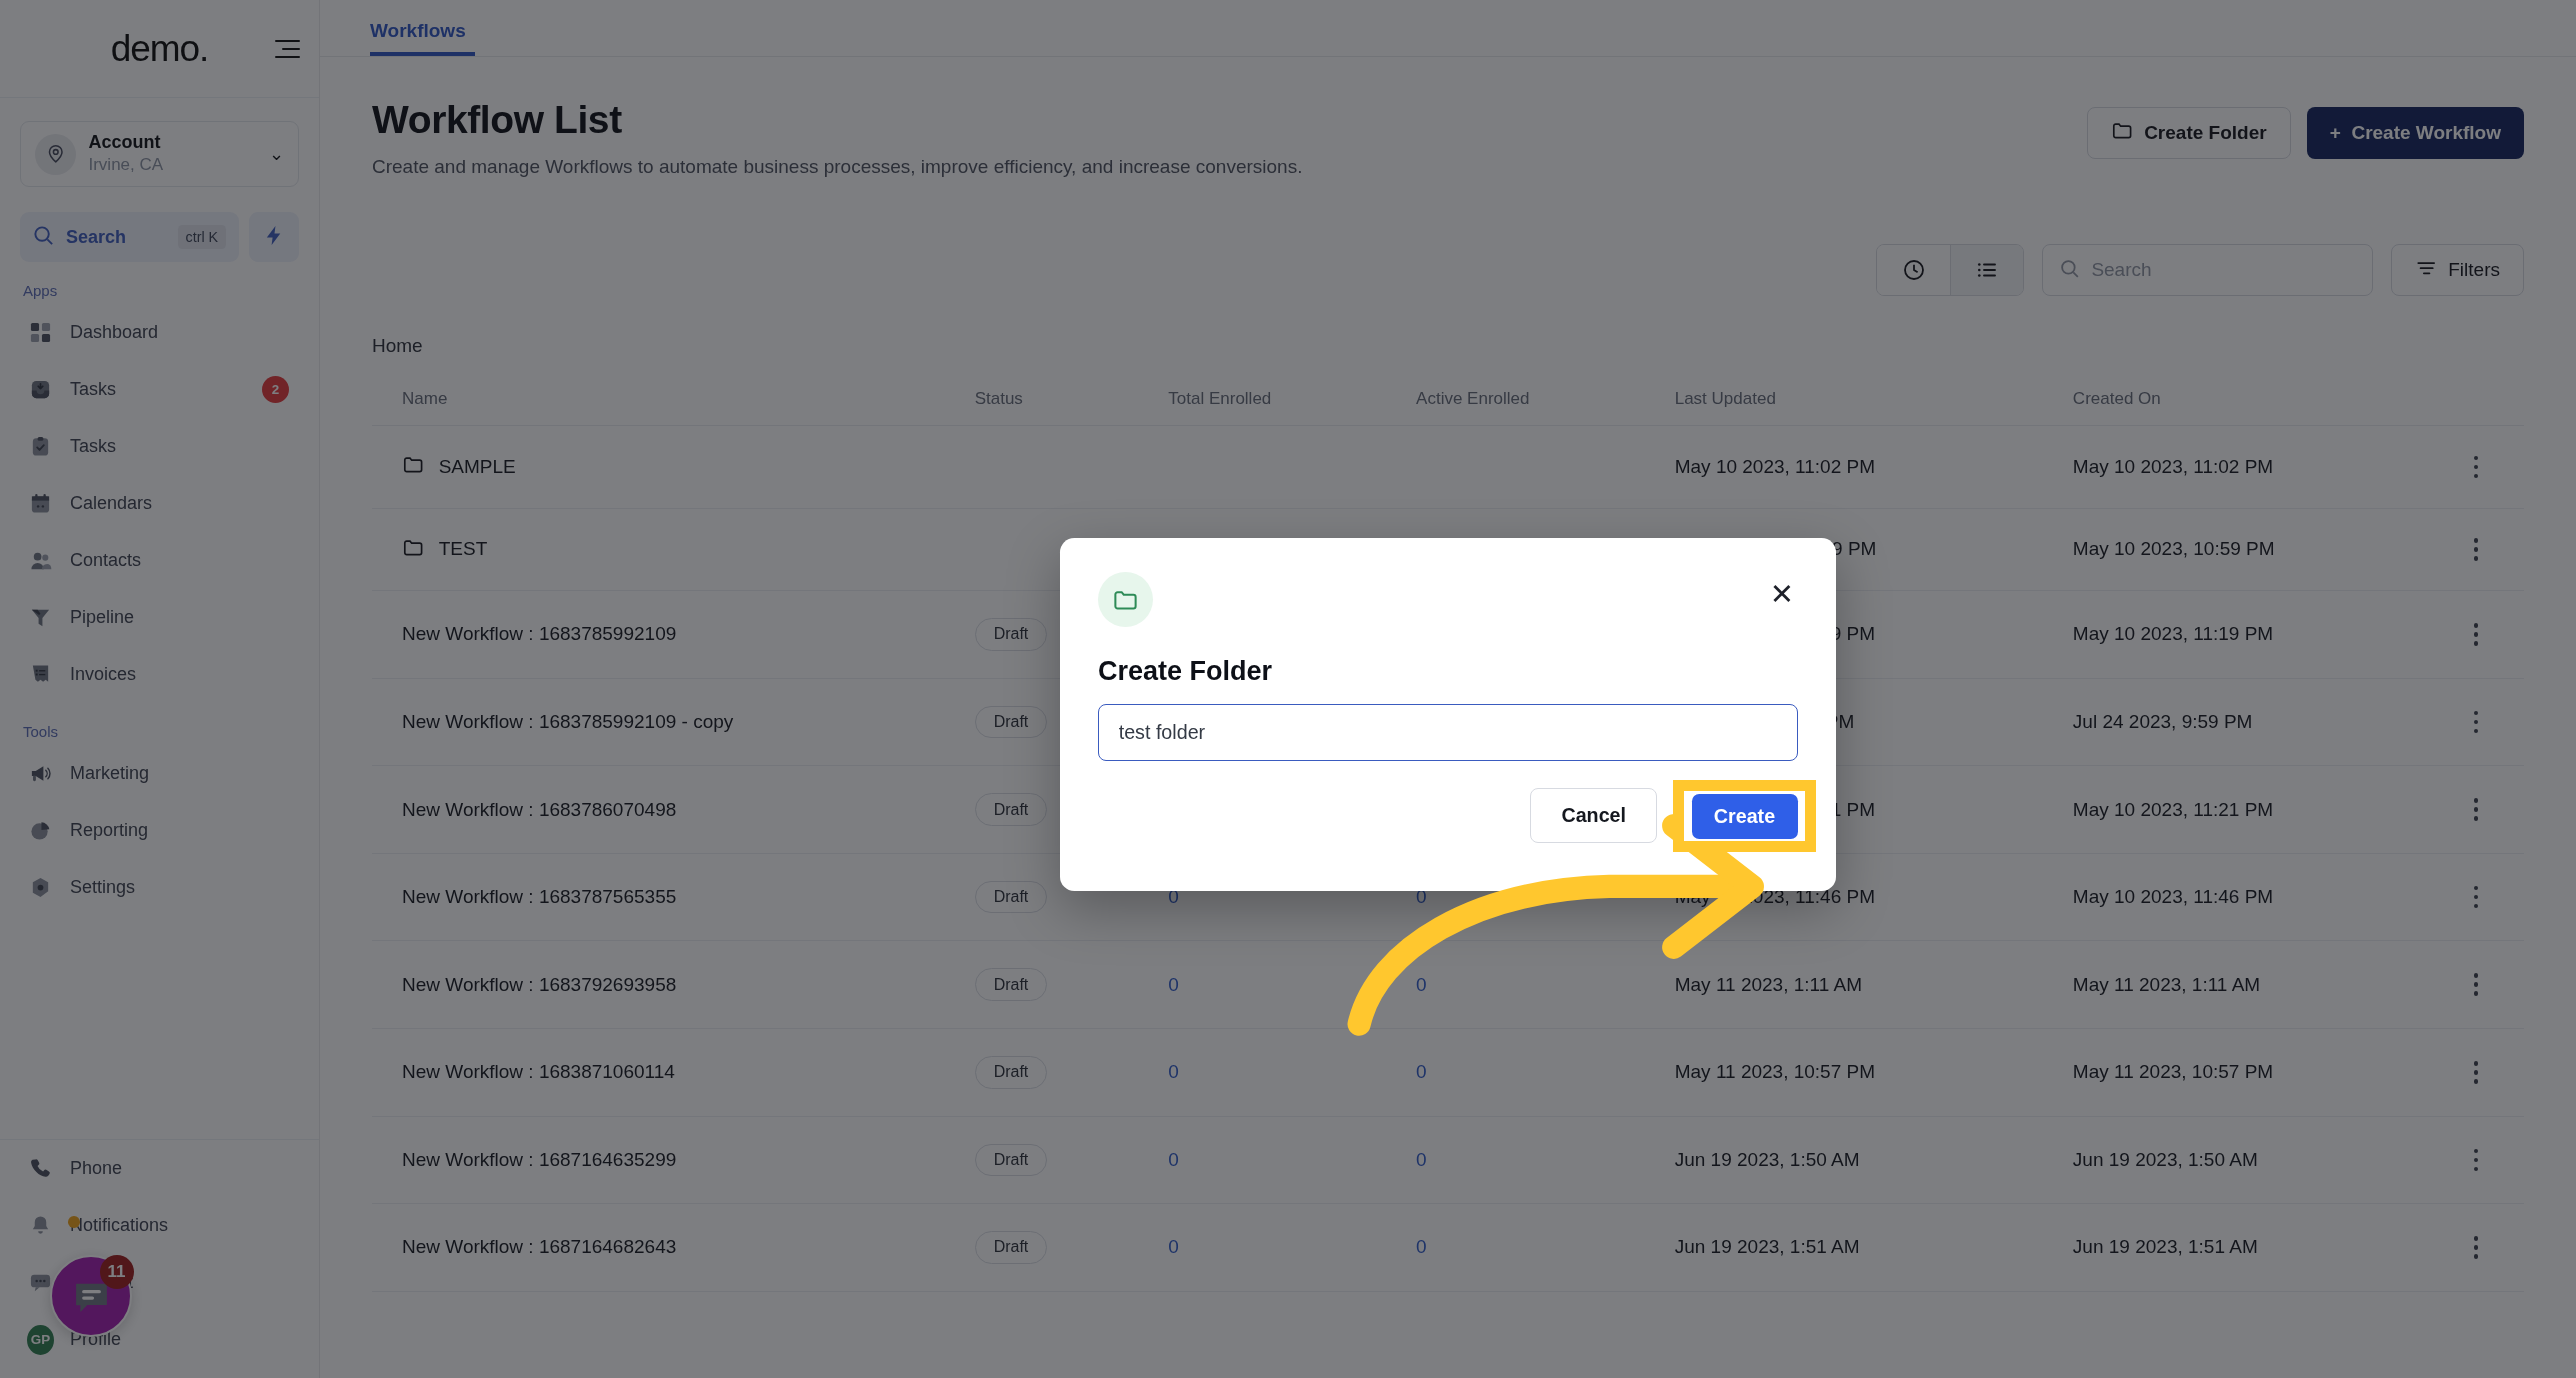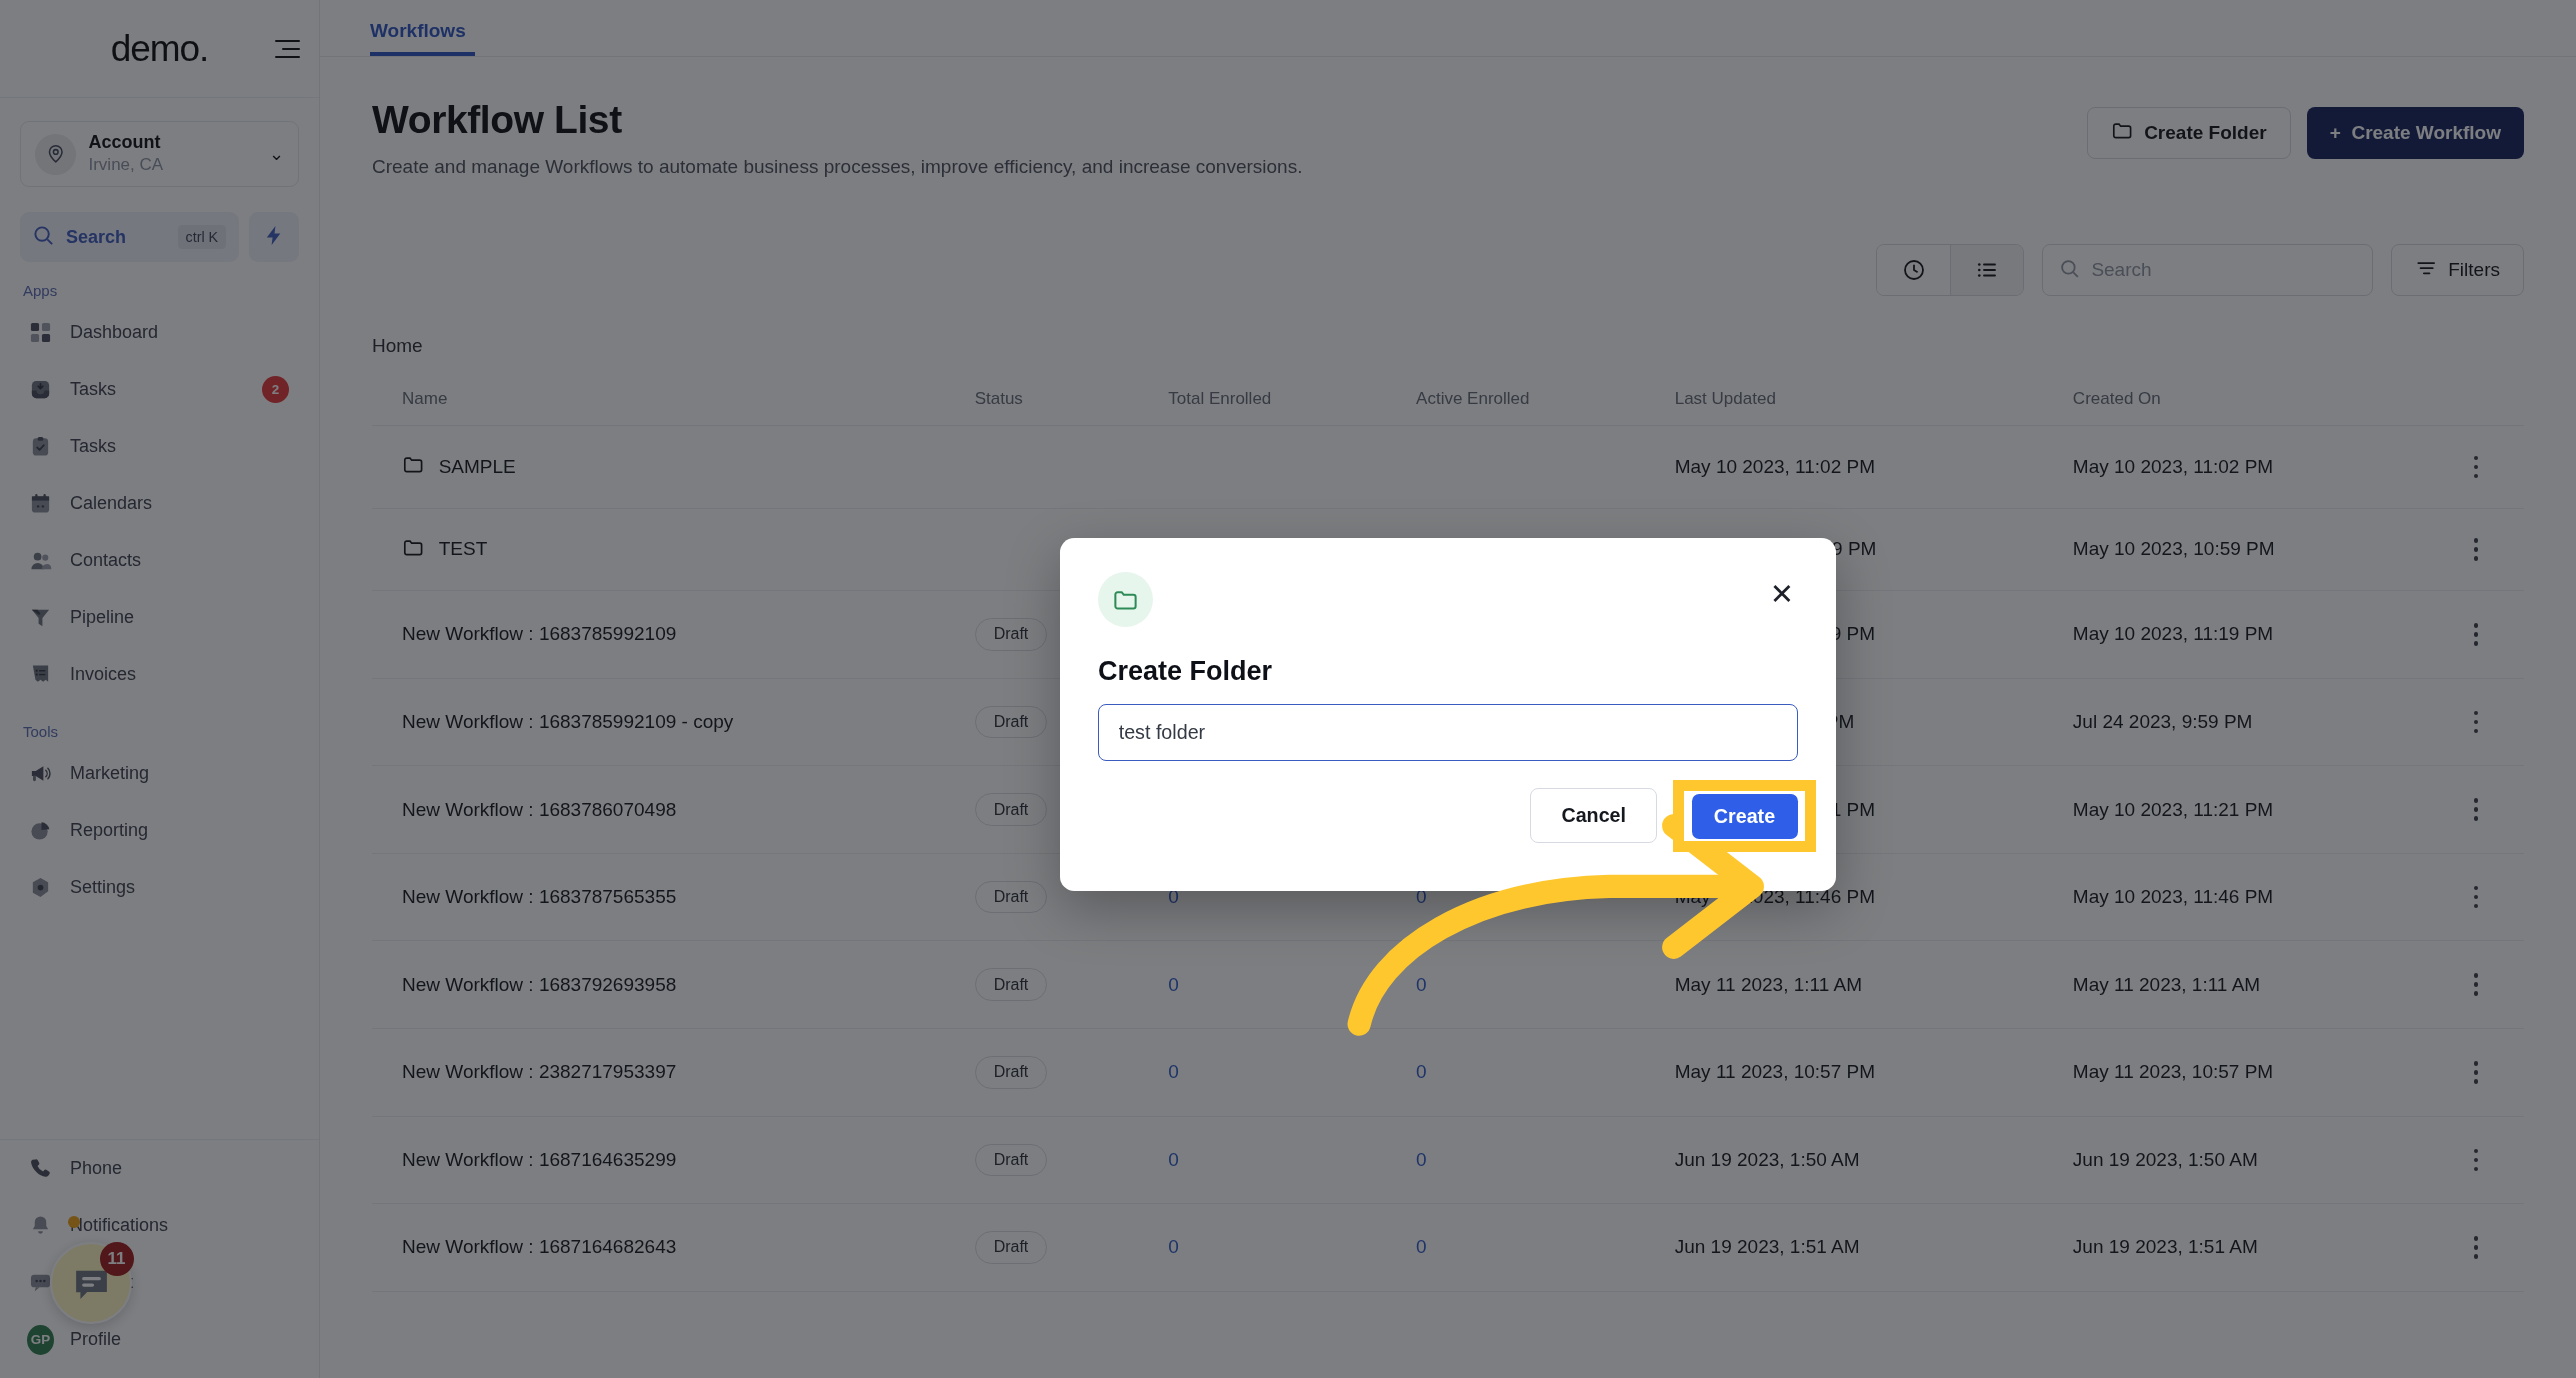--- a/index.html
+++ b/index.html
@@ -88,22 +88,22 @@
     background: #f0a318; left: 41px; top: 12.5px;
   }
   .avatar-green {
     width: 30px; height: 30px; border-radius: 50%; background: #2e7d4f;
     color: #fff; font-size: 13.4px; display: flex; align-items: center; justify-content: center;
     font-weight: 600;
   }
 
   
   .chat-widget {
-    position: absolute; left: 50px; bottom: 55px; width: 82px; height: 82px;
-    border-radius: 50%; background: #fef9c3; border: 2.7px solid #ffffff;
+    position: absolute; left: 50px; bottom: 42px; width: 82px; height: 82px;
+    border-radius: 50%; background: #a21caf; border: 2.7px solid #ffffff;
     display: flex; align-items: center; justify-content: center;
     box-shadow: 0 3.6px 12.5px rgba(0,0,0,0.18); z-index: 40; cursor: pointer;
   }
   .chat-badge {
     position: absolute; right: -3.6px; top: -1.8px; background: #9e1b1b; color: #fff;
     width: 34px; height: 34px; border-radius: 50%; font-size: 17px; font-weight: 700;
     display: flex; align-items: center; justify-content: center;
   }
 
   
@@ -657,21 +657,21 @@
                 <div class="kebab">
                   <i></i>
                   <i></i>
                   <i></i>
                 </div>
               </td>
             </tr>
             <tr>
               <td class="col-name">
                 <div class="namecell">
-                  <span>New Workflow : 2382717953397</span>
+                  <span>New Workflow : 1683871060114</span>
                 </div>
               </td>
               <td class="col-status"><span class="pill">Draft</span></td>
               <td class="col-total"><span class="linknum">0</span></td>
               <td class="col-active"><span class="linknum">0</span></td>
               <td class="col-upd datecell">May 11 2023, 10:57 PM</td>
               <td class="col-created datecell">May 11 2023, 10:57 PM</td>
               <td class="col-menu">
                 <div class="kebab">
                   <i></i>

